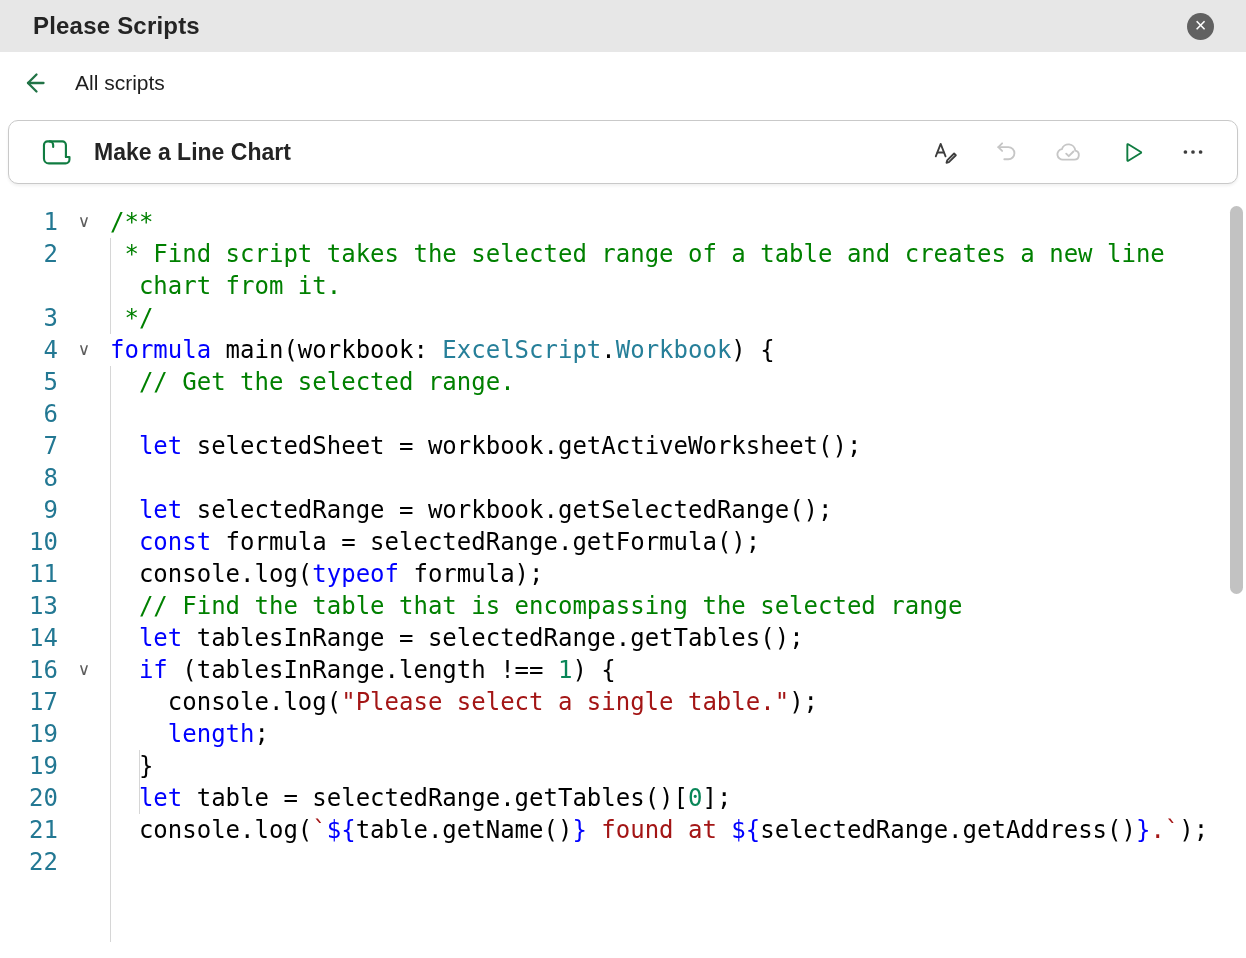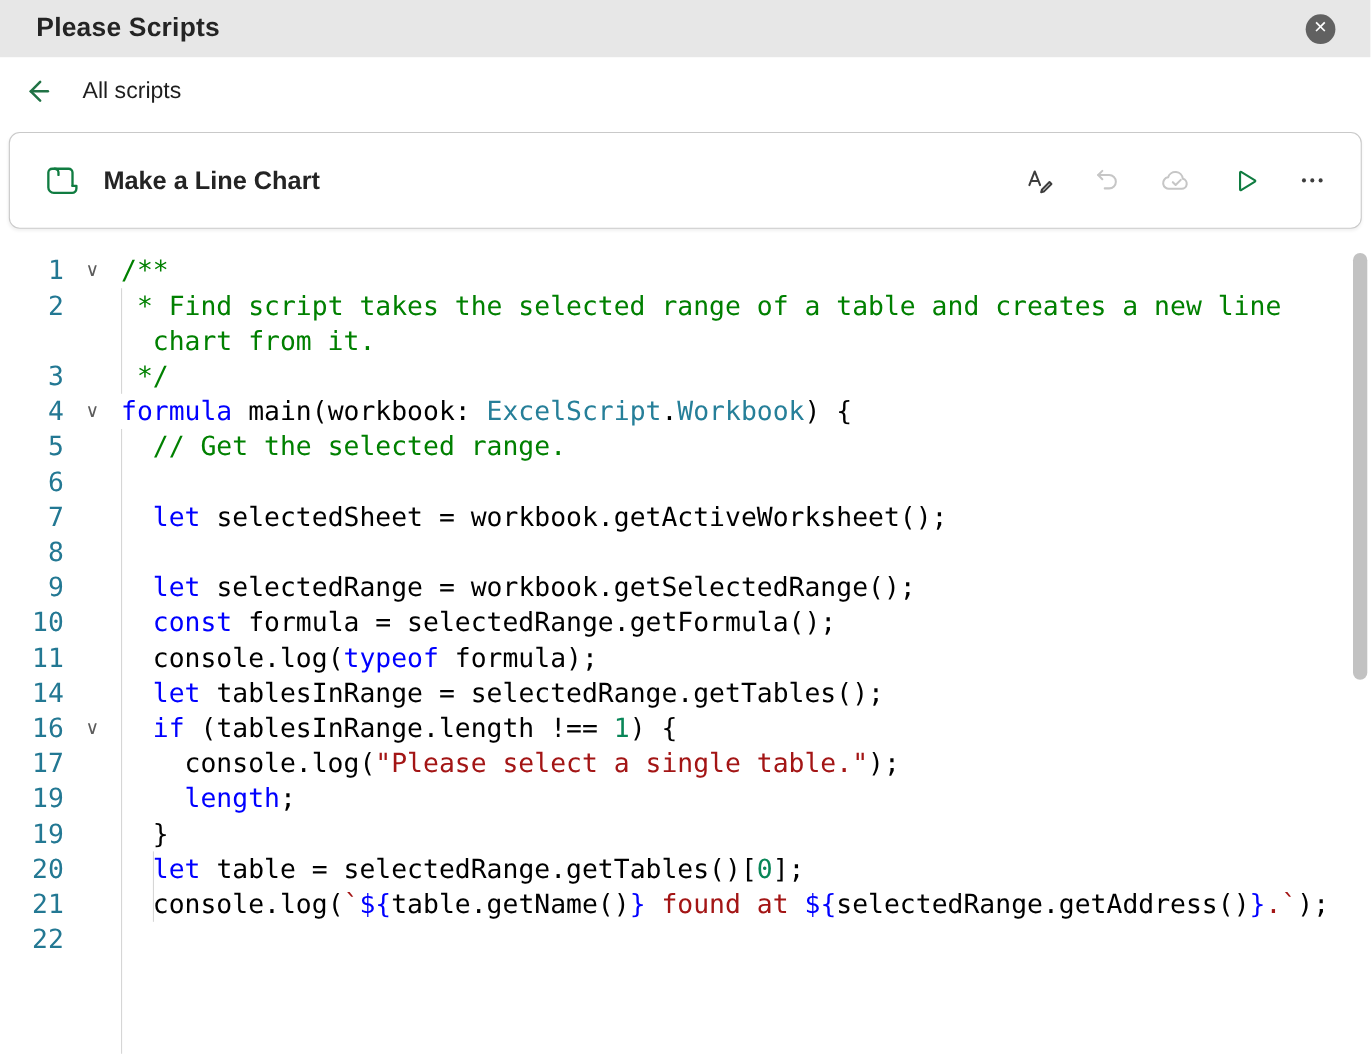--- a/index.html
+++ b/index.html
@@ -8,21 +8,21 @@
 
   .topbar{height:52px;background:var(--header-bg,#e7e7e7);display:flex;align-items:center;padding:0 32px 0 33px}
   .topbar h1{font-size:24px;font-weight:700;color:var(--title-color,#242424);letter-spacing:.2px}
   .close-btn{margin-left:auto;width:27px;height:27px;border:none;border-radius:50%;background:var(--close-bg,#616161);color:#fff;display:flex;align-items:center;justify-content:center;cursor:pointer;padding:0}
   .close-btn span{font-size:20px;line-height:1;transform:translateY(-1px)}
 
   .backrow{display:flex;align-items:center;gap:25px;padding:17px 0 9px 20px;cursor:pointer;width:max-content}
   .backrow svg{display:block}
   .back-label{font-size:21px;color:#1e1e1e}
 
-  .card{margin:14px 8px 0;height:88px;border:1px solid var(--border,#c9c9c9);border-radius:10px;box-shadow:0 2px 3px rgba(0,0,0,.06);display:flex;align-items:center;padding:0 26px 0 30px;background:#fff}
+  .card{margin:14px 8px 0;height:64px;border:1px solid var(--border,#c9c9c9);border-radius:10px;box-shadow:0 2px 3px rgba(0,0,0,.06);display:flex;align-items:center;padding:0 26px 0 30px;background:#fff}
   .card-icon{color:var(--accent,#107C41);display:flex}
   .card-title{font-size:23px;font-weight:700;color:var(--title-color,#242424);margin-left:21px}
   .actions{margin-left:auto;display:flex;align-items:center;gap:26px}
   .icon-btn{width:36px;height:36px;border:none;background:none;display:flex;align-items:center;justify-content:center;color:var(--icon-color,#3d3d3d);cursor:pointer;padding:0}
   .icon-btn.disabled{color:var(--disabled-icon,#c6c6c6);cursor:default}
   .icon-btn.run{color:var(--accent,#107C41)}
 
   .editor{position:relative;margin-top:22px;font-family:"DejaVu Sans Mono","Liberation Mono",monospace;font-size:24px;line-height:32px;background:#fff}
   .crow{display:flex;min-height:32px}
   .ln{width:58px;flex:0 0 58px;text-align:right;color:var(--line-number,#237893);user-select:none}
@@ -157,20 +157,25 @@
           <div class="ln">10</div>
           <div class="fold"></div>
           <div class="code"><span class="tk-p">  </span><span class="tk-k">const</span><span class="tk-p"> formula = selectedRange.getFormula();</span></div>
         </div>
         <div class="crow">
           <div class="ln">11</div>
           <div class="fold"></div>
           <div class="code"><span class="tk-p">  console.log(</span><span class="tk-k">typeof</span><span class="tk-p"> formula);</span></div>
         </div>
         <div class="crow">
+          <div class="ln">13</div>
+          <div class="fold"></div>
+          <div class="code"><span class="tk-c">  // Find the table that is encompassing the selected range</span></div>
+        </div>
+        <div class="crow">
           <div class="ln">14</div>
           <div class="fold"></div>
           <div class="code"><span class="tk-p">  </span><span class="tk-k">let</span><span class="tk-p"> tablesInRange = selectedRange.getTables();</span></div>
         </div>
         <div class="crow">
           <div class="ln">16</div>
           <div class="fold">∨</div>
           <div class="code"><span class="tk-p">  </span><span class="tk-k">if</span><span class="tk-p"> (tablesInRange.length !== </span><span class="tk-n">1</span><span class="tk-p">) {</span></div>
         </div>
         <div class="crow">

